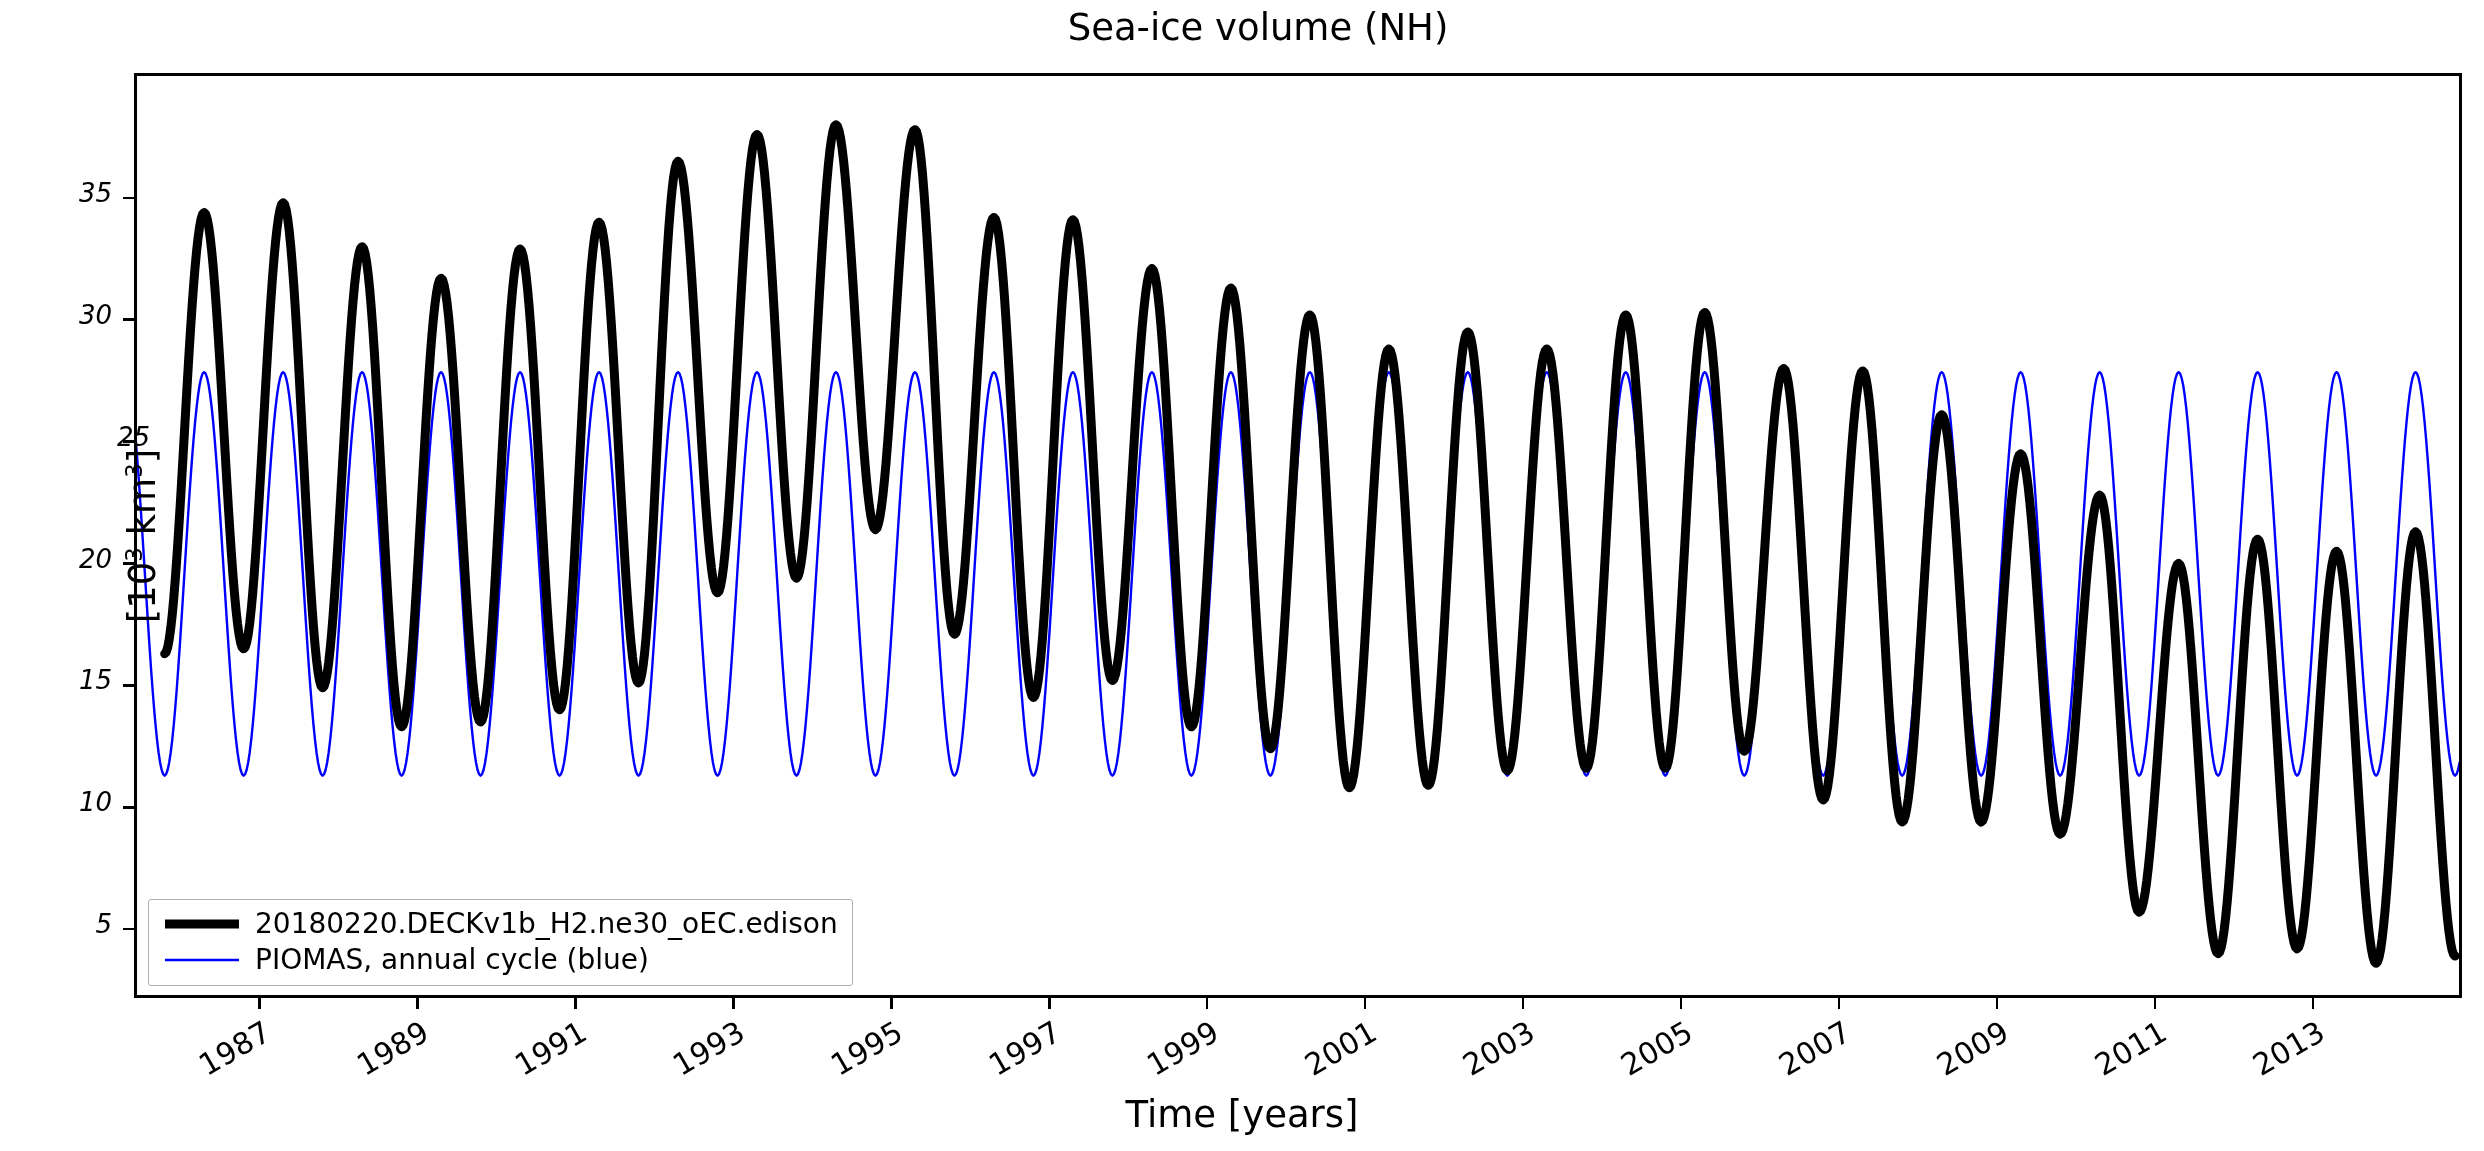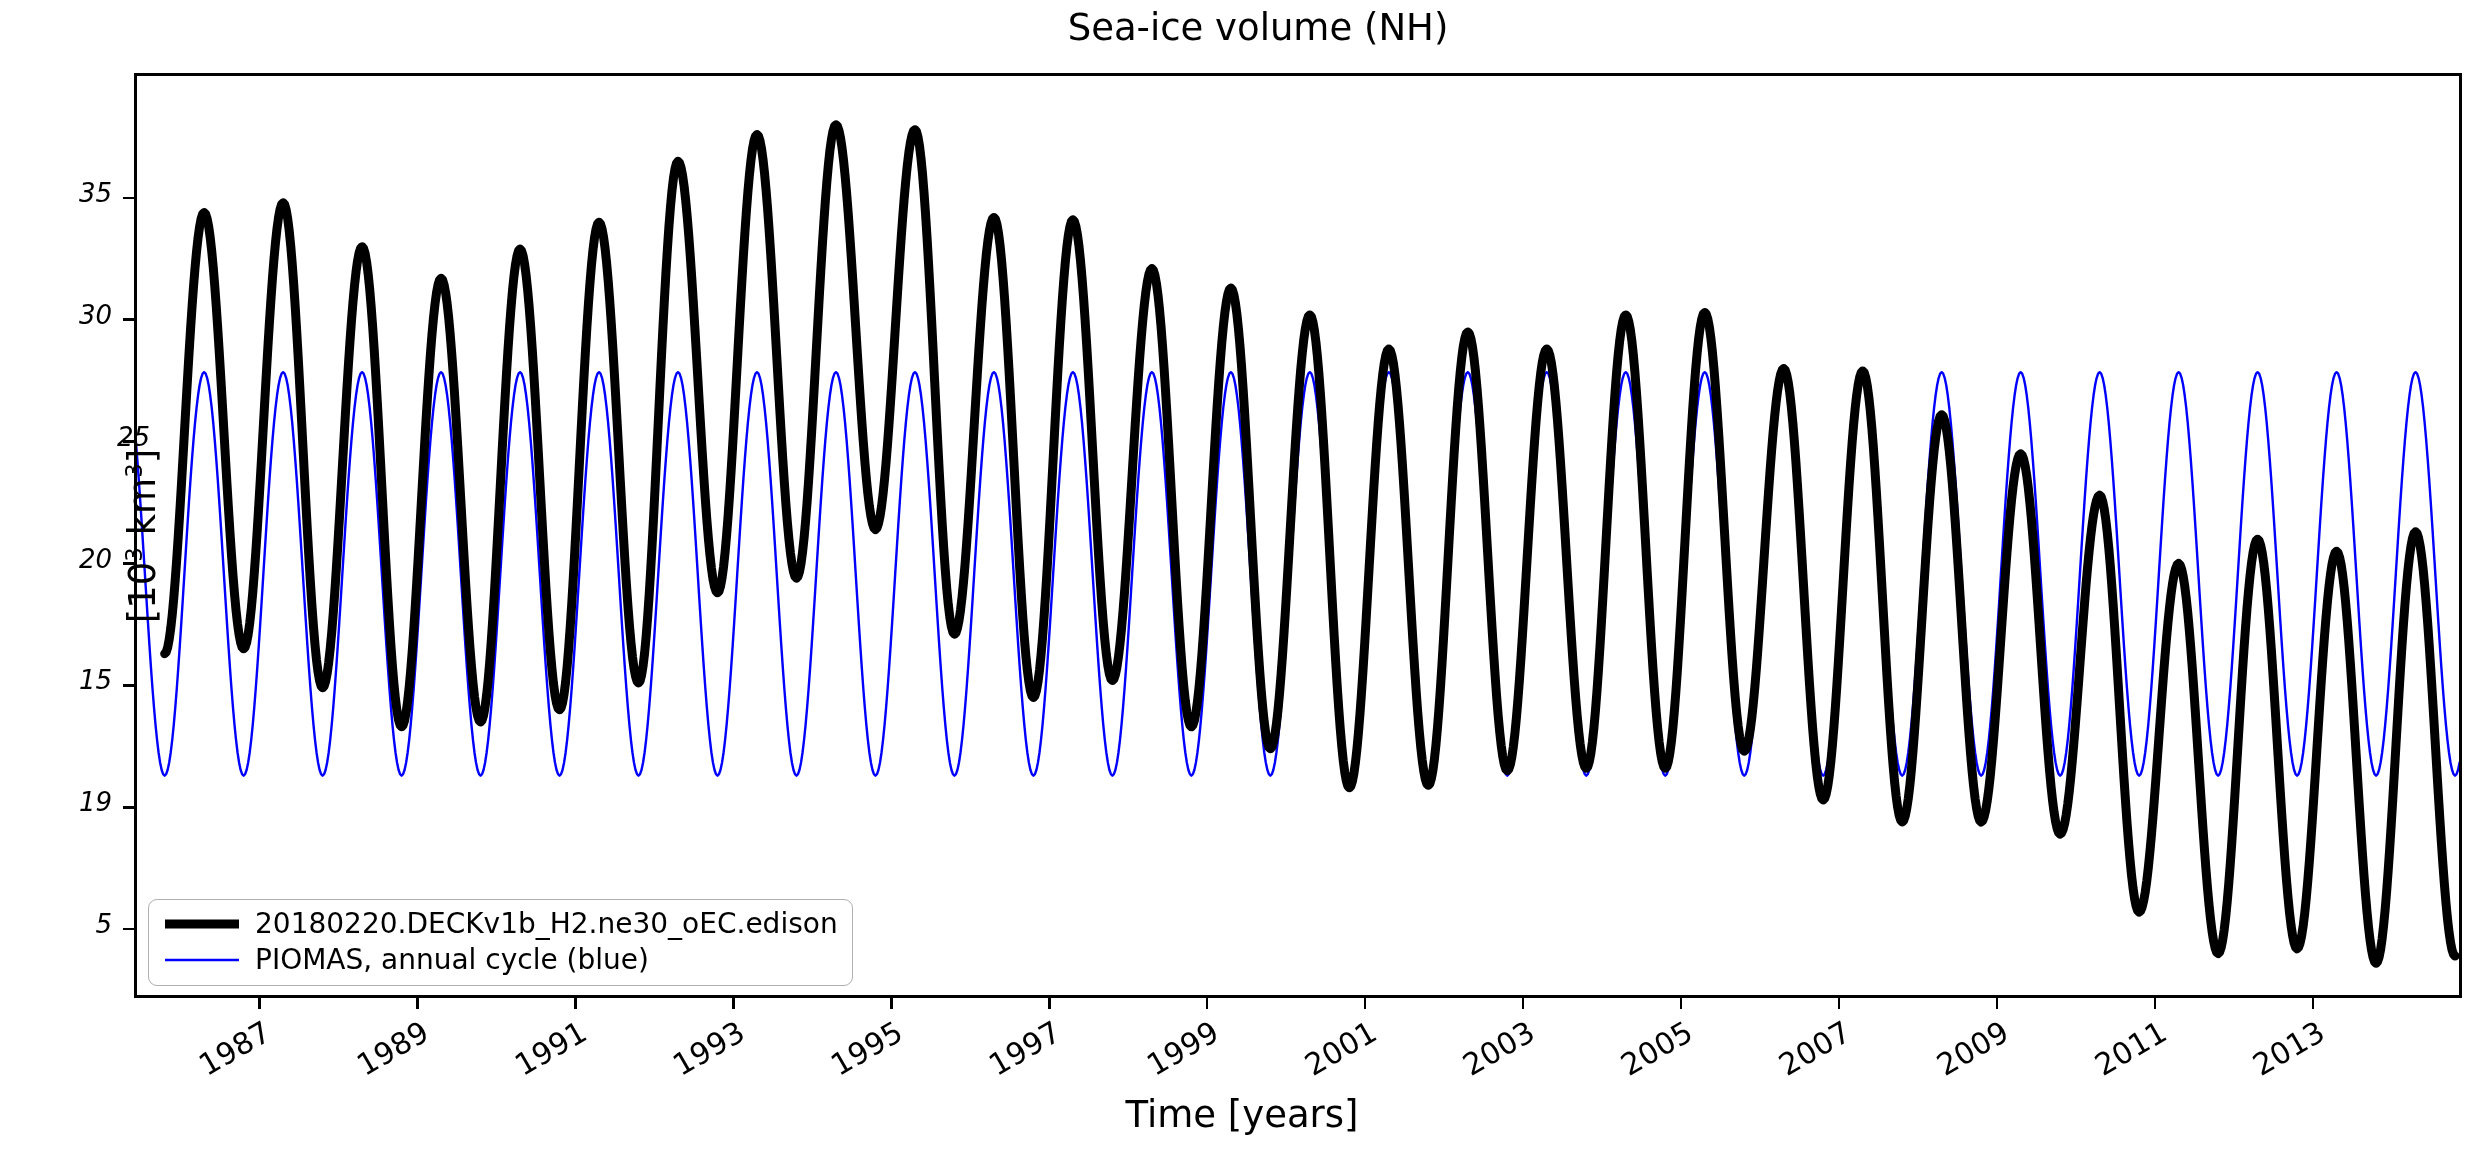--- a/index.html
+++ b/index.html
@@ -41,21 +41,21 @@
     text-align:right;
   }
   #x-axis-label{
     position:absolute;left:0;top:1093px;width:2484px;text-align:center;
     font-size:37px;color:#000;
   }
 
   
   #legend{
     position:absolute;left:148px;top:899px;
-    background:#ffffff;border:1.3px solid #b0b0b0;border-radius:9px;
+    background:#ffffff;border:1.3px solid #b0b0b0;border-radius:3px;
     padding:9px 14px 10px 14px;box-sizing:border-box;
     display:flex;flex-direction:column;gap:7px;z-index:5;
   }
   .legend-row{display:flex;align-items:center;gap:14px;}
   .legend-swatch{width:78px;flex:0 0 78px;display:flex;align-items:center;justify-content:center;}
   .legend-line{width:78px;}
   .legend-label{font-size:28px;color:#000;white-space:nowrap;line-height:1.05;}
 </style>
 </head>
 <body>
@@ -70,21 +70,21 @@
       <path id="series-deck" fill="none" stroke="#000000" stroke-width="9" stroke-linejoin="round" stroke-linecap="round" vector-effect="non-scaling-stroke" d="M27.64 577.73 L29.16 576.12 L30.68 571.32 L32.20 563.39 L33.72 552.46 L35.24 538.68 L36.76 522.25 L38.27 503.41 L39.79 482.44 L41.31 459.64 L42.83 435.35 L44.35 409.91 L45.87 383.71 L47.39 357.12 L48.91 330.53 L50.43 304.32 L51.94 278.89 L53.46 254.60 L54.98 231.80 L56.50 210.83 L58.02 191.99 L59.54 175.56 L61.06 161.78 L62.58 150.85 L64.09 142.92 L65.61 138.12 L67.13 136.51 L68.65 138.10 L70.17 142.85 L71.69 150.69 L73.21 161.50 L74.73 175.13 L76.25 191.38 L77.76 210.01 L79.28 230.75 L80.80 253.29 L82.32 277.32 L83.84 302.47 L85.36 328.38 L86.88 354.68 L88.40 380.98 L89.92 406.89 L91.43 432.04 L92.95 456.07 L94.47 478.62 L95.99 499.35 L97.51 517.98 L99.03 534.23 L100.55 547.86 L102.07 558.67 L103.58 566.51 L105.10 571.26 L106.62 572.85 L108.14 571.23 L109.66 566.37 L111.18 558.36 L112.70 547.30 L114.22 533.37 L115.74 516.76 L117.25 497.71 L118.77 476.51 L120.29 453.46 L121.81 428.90 L123.33 403.18 L124.85 376.69 L126.37 349.81 L127.89 322.92 L129.41 296.43 L130.92 270.71 L132.44 246.15 L133.96 223.10 L135.48 201.90 L137.00 182.85 L138.52 166.24 L140.04 152.31 L141.56 141.25 L143.07 133.24 L144.59 128.38 L146.11 126.76 L147.63 128.53 L149.15 133.81 L150.67 142.52 L152.19 154.54 L153.71 169.69 L155.23 187.76 L156.74 208.47 L158.26 231.52 L159.78 256.59 L161.30 283.30 L162.82 311.26 L164.34 340.07 L165.86 369.31 L167.38 398.54 L168.89 427.35 L170.41 455.31 L171.93 482.02 L173.45 507.09 L174.97 530.15 L176.49 550.86 L178.01 568.92 L179.53 584.07 L181.05 596.09 L182.56 604.81 L184.08 610.09 L185.60 611.85 L187.12 610.25 L188.64 605.44 L190.16 597.52 L191.68 586.58 L193.20 572.80 L194.72 556.37 L196.23 537.54 L197.75 516.57 L199.27 493.77 L200.79 469.47 L202.31 444.04 L203.83 417.84 L205.35 391.25 L206.87 364.65 L208.38 338.45 L209.90 313.02 L211.42 288.72 L212.94 265.93 L214.46 244.95 L215.98 226.12 L217.50 209.69 L219.02 195.91 L220.54 184.97 L222.05 177.05 L223.57 172.25 L225.09 170.64 L226.61 172.39 L228.13 177.61 L229.65 186.24 L231.17 198.14 L232.69 213.14 L234.20 231.02 L235.72 251.52 L237.24 274.35 L238.76 299.16 L240.28 325.60 L241.80 353.28 L243.32 381.80 L244.84 410.75 L246.36 439.69 L247.87 468.21 L249.39 495.89 L250.91 522.33 L252.43 547.14 L253.95 569.97 L255.47 590.47 L256.99 608.35 L258.51 623.35 L260.03 635.25 L261.54 643.88 L263.06 649.11 L264.58 650.86 L266.10 649.22 L267.62 644.34 L269.14 636.28 L270.66 625.17 L272.18 611.16 L273.69 594.46 L275.21 575.31 L276.73 553.99 L278.25 530.81 L279.77 506.12 L281.29 480.26 L282.81 453.62 L284.33 426.59 L285.85 399.56 L287.36 372.92 L288.88 347.07 L290.40 322.37 L291.92 299.19 L293.44 277.88 L294.96 258.73 L296.48 242.02 L298.00 228.01 L299.51 216.90 L301.03 208.84 L302.55 203.96 L304.07 202.33 L305.59 203.94 L307.11 208.77 L308.63 216.74 L310.15 227.74 L311.67 241.59 L313.18 258.11 L314.70 277.05 L316.22 298.14 L317.74 321.07 L319.26 345.49 L320.78 371.07 L322.30 397.42 L323.82 424.15 L325.34 450.89 L326.85 477.24 L328.37 502.81 L329.89 527.24 L331.41 550.17 L332.93 571.25 L334.45 590.19 L335.97 606.71 L337.49 620.57 L339.00 631.57 L340.52 639.54 L342.04 644.36 L343.56 645.98 L345.08 644.26 L346.60 639.11 L348.12 630.62 L349.64 618.90 L351.16 604.13 L352.67 586.52 L354.19 566.33 L355.71 543.85 L357.23 519.41 L358.75 493.38 L360.27 466.11 L361.79 438.03 L363.31 409.53 L364.82 381.03 L366.34 352.94 L367.86 325.68 L369.38 299.64 L370.90 275.21 L372.42 252.73 L373.94 232.54 L375.46 214.93 L376.98 200.16 L378.49 188.44 L380.01 179.95 L381.53 174.80 L383.05 173.07 L384.57 174.75 L386.09 179.77 L387.61 188.04 L389.13 199.46 L390.65 213.85 L392.16 231.01 L393.68 250.68 L395.20 272.57 L396.72 296.38 L398.24 321.75 L399.76 348.31 L401.28 375.67 L402.80 403.43 L404.31 431.20 L405.83 458.56 L407.35 485.12 L408.87 510.49 L410.39 534.29 L411.91 556.19 L413.43 575.86 L414.95 593.02 L416.47 607.41 L417.98 618.82 L419.50 627.10 L421.02 632.11 L422.54 633.79 L424.06 632.02 L425.58 626.71 L427.10 617.95 L428.62 605.87 L430.14 590.64 L431.65 572.49 L433.17 551.67 L434.69 528.50 L436.21 503.31 L437.73 476.47 L439.25 448.36 L440.77 419.41 L442.29 390.03 L443.80 360.64 L445.32 331.69 L446.84 303.59 L448.36 276.74 L449.88 251.55 L451.40 228.38 L452.92 207.56 L454.44 189.41 L455.96 174.18 L457.47 162.10 L458.99 153.34 L460.51 148.04 L462.03 146.26 L463.55 147.94 L465.07 152.95 L466.59 161.23 L468.11 172.65 L469.62 187.04 L471.14 204.19 L472.66 223.86 L474.18 245.76 L475.70 269.57 L477.22 294.93 L478.74 321.49 L480.26 348.85 L481.78 376.62 L483.29 404.39 L484.81 431.75 L486.33 458.31 L487.85 483.67 L489.37 507.48 L490.89 529.38 L492.41 549.05 L493.93 566.20 L495.45 580.59 L496.96 592.01 L498.48 600.28 L500.00 605.30 L501.52 606.98 L503.04 605.08 L504.56 599.40 L506.08 590.03 L507.60 577.10 L509.11 560.81 L510.63 541.38 L512.15 519.11 L513.67 494.32 L515.19 467.36 L516.71 438.64 L518.23 408.57 L519.75 377.59 L521.27 346.15 L522.78 314.71 L524.30 283.73 L525.82 253.66 L527.34 224.93 L528.86 197.98 L530.38 173.19 L531.90 150.91 L533.42 131.49 L534.93 115.19 L536.45 102.27 L537.97 92.90 L539.49 87.22 L541.01 85.32 L542.53 86.89 L544.05 91.59 L545.57 99.34 L547.09 110.03 L548.60 123.51 L550.12 139.57 L551.64 157.99 L553.16 178.50 L554.68 200.80 L556.20 224.55 L557.72 249.42 L559.24 275.05 L560.76 301.05 L562.27 327.06 L563.79 352.68 L565.31 377.55 L566.83 401.31 L568.35 423.60 L569.87 444.11 L571.39 462.53 L572.91 478.60 L574.42 492.07 L575.94 502.77 L577.46 510.52 L578.98 515.21 L580.50 516.79 L582.02 515.11 L583.54 510.13 L585.06 501.89 L586.58 490.54 L588.09 476.22 L589.61 459.16 L591.13 439.59 L592.65 417.81 L594.17 394.13 L595.69 368.90 L597.21 342.48 L598.73 315.26 L600.24 287.64 L601.76 260.02 L603.28 232.81 L604.80 206.39 L606.32 181.16 L607.84 157.48 L609.36 135.70 L610.88 116.13 L612.40 99.07 L613.91 84.75 L615.43 73.39 L616.95 65.16 L618.47 60.17 L619.99 58.50 L621.51 60.12 L623.03 64.95 L624.55 72.92 L626.07 83.91 L627.58 97.77 L629.10 114.29 L630.62 133.23 L632.14 154.32 L633.66 177.24 L635.18 201.67 L636.70 227.24 L638.22 253.59 L639.73 280.33 L641.25 307.07 L642.77 333.42 L644.29 358.99 L645.81 383.42 L647.33 406.34 L648.85 427.43 L650.37 446.37 L651.89 462.89 L653.40 476.75 L654.92 487.74 L656.44 495.71 L657.96 500.54 L659.48 502.16 L661.00 500.51 L662.52 495.57 L664.04 487.43 L665.55 476.19 L667.07 462.03 L668.59 445.15 L670.11 425.79 L671.63 404.24 L673.15 380.81 L674.67 355.85 L676.19 329.71 L677.71 302.78 L679.22 275.46 L680.74 248.13 L682.26 221.20 L683.78 195.07 L685.30 170.10 L686.82 146.67 L688.34 125.12 L689.86 105.77 L691.38 88.88 L692.89 74.72 L694.41 63.49 L695.93 55.34 L697.45 50.41 L698.97 48.75 L700.49 50.23 L702.01 54.63 L703.53 61.90 L705.04 71.93 L706.56 84.57 L708.08 99.64 L709.60 116.91 L711.12 136.15 L712.64 157.05 L714.16 179.33 L715.68 202.66 L717.20 226.69 L718.71 251.08 L720.23 275.47 L721.75 299.50 L723.27 322.83 L724.79 345.11 L726.31 366.01 L727.83 385.25 L729.35 402.52 L730.86 417.59 L732.38 430.23 L733.90 440.26 L735.42 447.53 L736.94 451.93 L738.46 453.41 L739.98 451.95 L741.50 447.60 L743.02 440.42 L744.53 430.51 L746.05 418.02 L747.57 403.14 L749.09 386.07 L750.61 367.07 L752.13 346.41 L753.65 324.40 L755.17 301.35 L756.69 277.61 L758.20 253.52 L759.72 229.42 L761.24 205.68 L762.76 182.64 L764.28 160.62 L765.80 139.97 L767.32 120.97 L768.84 103.90 L770.35 89.01 L771.87 76.52 L773.39 66.62 L774.91 59.44 L776.43 55.09 L777.95 53.63 L779.47 55.47 L780.99 60.96 L782.51 70.02 L784.02 82.53 L785.54 98.29 L787.06 117.08 L788.58 138.62 L790.10 162.61 L791.62 188.68 L793.14 216.46 L794.66 245.55 L796.18 275.52 L797.69 305.93 L799.21 336.34 L800.73 366.31 L802.25 395.39 L803.77 423.18 L805.29 449.25 L806.81 473.23 L808.33 494.78 L809.84 513.56 L811.36 529.33 L812.88 541.83 L814.40 550.89 L815.92 556.39 L817.44 558.23 L818.96 556.71 L820.48 552.17 L822.00 544.68 L823.51 534.35 L825.03 521.33 L826.55 505.81 L828.07 488.01 L829.59 468.20 L831.11 446.66 L832.63 423.71 L834.15 399.68 L835.66 374.93 L837.18 349.81 L838.70 324.68 L840.22 299.93 L841.74 275.90 L843.26 252.95 L844.78 231.41 L846.30 211.60 L847.82 193.80 L849.33 178.28 L850.85 165.26 L852.37 154.93 L853.89 147.44 L855.41 142.90 L856.93 141.38 L858.45 143.14 L859.97 148.36 L861.49 156.99 L863.00 168.89 L864.52 183.89 L866.04 201.77 L867.56 222.27 L869.08 245.10 L870.60 269.91 L872.12 296.35 L873.64 324.03 L875.15 352.55 L876.67 381.49 L878.19 410.44 L879.71 438.96 L881.23 466.64 L882.75 493.08 L884.27 517.89 L885.79 540.72 L887.31 561.22 L888.82 579.10 L890.34 594.10 L891.86 606.00 L893.38 614.63 L894.90 619.85 L896.42 621.60 L897.94 619.86 L899.46 614.66 L900.97 606.08 L902.49 594.24 L904.01 579.32 L905.53 561.53 L907.05 541.13 L908.57 518.42 L910.09 493.73 L911.61 467.43 L913.13 439.88 L914.64 411.51 L916.16 382.71 L917.68 353.92 L919.20 325.54 L920.72 298.00 L922.24 271.70 L923.76 247.01 L925.28 224.30 L926.80 203.90 L928.31 186.11 L929.83 171.19 L931.35 159.35 L932.87 150.76 L934.39 145.56 L935.91 143.82 L937.43 145.50 L938.95 150.52 L940.46 158.79 L941.98 170.21 L943.50 184.60 L945.02 201.76 L946.54 221.43 L948.06 243.32 L949.58 267.13 L951.10 292.50 L952.62 319.05 L954.13 346.41 L955.65 374.18 L957.17 401.95 L958.69 429.31 L960.21 455.87 L961.73 481.24 L963.25 505.04 L964.77 526.94 L966.28 546.61 L967.80 563.76 L969.32 578.15 L970.84 589.57 L972.36 597.85 L973.88 602.86 L975.40 604.54 L976.92 603.04 L978.44 598.56 L979.95 591.16 L981.47 580.95 L982.99 568.08 L984.51 552.74 L986.03 535.15 L987.55 515.57 L989.07 494.28 L990.59 471.60 L992.11 447.85 L993.62 423.39 L995.14 398.56 L996.66 373.73 L998.18 349.26 L999.70 325.52 L1001.22 302.83 L1002.74 281.55 L1004.26 261.97 L1005.77 244.38 L1007.29 229.04 L1008.81 216.17 L1010.33 205.96 L1011.85 198.56 L1013.37 194.08 L1014.89 192.58 L1016.41 194.25 L1017.93 199.23 L1019.44 207.47 L1020.96 218.82 L1022.48 233.14 L1024.00 250.20 L1025.52 269.77 L1027.04 291.55 L1028.56 315.23 L1030.08 340.46 L1031.59 366.88 L1033.11 394.10 L1034.63 421.72 L1036.15 449.34 L1037.67 476.55 L1039.19 502.97 L1040.71 528.20 L1042.23 551.88 L1043.75 573.66 L1045.26 593.23 L1046.78 610.30 L1048.30 624.61 L1049.82 635.97 L1051.34 644.20 L1052.86 649.19 L1054.38 650.86 L1055.90 649.26 L1057.42 644.48 L1058.93 636.60 L1060.45 625.73 L1061.97 612.02 L1063.49 595.68 L1065.01 576.95 L1066.53 556.09 L1068.05 533.42 L1069.57 509.26 L1071.08 483.97 L1072.60 457.91 L1074.12 431.47 L1075.64 405.02 L1077.16 378.96 L1078.68 353.67 L1080.20 329.51 L1081.72 306.84 L1083.24 285.98 L1084.75 267.25 L1086.27 250.91 L1087.79 237.21 L1089.31 226.33 L1090.83 218.45 L1092.35 213.68 L1093.87 212.08 L1095.39 213.76 L1096.91 218.77 L1098.42 227.05 L1099.94 238.46 L1101.46 252.85 L1102.98 270.01 L1104.50 289.68 L1106.02 311.58 L1107.54 335.38 L1109.06 360.75 L1110.57 387.31 L1112.09 414.67 L1113.61 442.44 L1115.13 470.20 L1116.65 497.56 L1118.17 524.12 L1119.69 549.49 L1121.21 573.30 L1122.73 595.19 L1124.24 614.86 L1125.76 632.02 L1127.28 646.41 L1128.80 657.83 L1130.32 666.10 L1131.84 671.12 L1133.36 672.80 L1134.88 671.21 L1136.39 666.49 L1137.91 658.70 L1139.43 647.95 L1140.95 634.39 L1142.47 618.23 L1143.99 599.71 L1145.51 579.09 L1147.03 556.67 L1148.55 532.78 L1150.06 507.76 L1151.58 481.99 L1153.10 455.84 L1154.62 429.69 L1156.14 403.92 L1157.66 378.91 L1159.18 355.02 L1160.70 332.60 L1162.22 311.98 L1163.73 293.45 L1165.25 277.30 L1166.77 263.74 L1168.29 252.99 L1169.81 245.20 L1171.33 240.47 L1172.85 238.89 L1174.37 240.62 L1175.88 245.76 L1177.40 254.26 L1178.92 265.98 L1180.44 280.75 L1181.96 298.36 L1183.48 318.55 L1185.00 341.02 L1186.52 365.46 L1188.04 391.50 L1189.55 418.76 L1191.07 446.84 L1192.59 475.34 L1194.11 503.85 L1195.63 531.93 L1197.15 559.19 L1198.67 585.23 L1200.19 609.67 L1201.70 632.14 L1203.22 652.33 L1204.74 669.94 L1206.26 684.71 L1207.78 696.43 L1209.30 704.93 L1210.82 710.07 L1212.34 711.80 L1213.86 710.20 L1215.37 705.42 L1216.89 697.54 L1218.41 686.67 L1219.93 672.96 L1221.45 656.62 L1222.97 637.89 L1224.49 617.04 L1226.01 594.36 L1227.53 570.21 L1229.04 544.91 L1230.56 518.85 L1232.08 492.41 L1233.60 465.96 L1235.12 439.91 L1236.64 414.61 L1238.16 390.45 L1239.68 367.78 L1241.19 346.93 L1242.71 328.19 L1244.23 311.85 L1245.75 298.15 L1247.27 287.28 L1248.79 279.39 L1250.31 274.62 L1251.83 273.02 L1253.35 274.61 L1254.86 279.36 L1256.38 287.20 L1257.90 298.01 L1259.42 311.64 L1260.94 327.89 L1262.46 346.52 L1263.98 367.25 L1265.50 389.80 L1267.01 413.83 L1268.53 438.98 L1270.05 464.89 L1271.57 491.19 L1273.09 517.49 L1274.61 543.40 L1276.13 568.55 L1277.65 592.58 L1279.17 615.12 L1280.68 635.86 L1282.20 654.49 L1283.72 670.74 L1285.24 684.37 L1286.76 695.18 L1288.28 703.02 L1289.80 707.77 L1291.32 709.36 L1292.84 707.71 L1294.35 702.77 L1295.87 694.63 L1297.39 683.39 L1298.91 669.23 L1300.43 652.35 L1301.95 632.99 L1303.47 611.44 L1304.99 588.01 L1306.50 563.05 L1308.02 536.91 L1309.54 509.98 L1311.06 482.66 L1312.58 455.33 L1314.10 428.40 L1315.62 402.27 L1317.14 377.30 L1318.66 353.88 L1320.17 332.33 L1321.69 312.97 L1323.21 296.08 L1324.73 281.92 L1326.25 270.69 L1327.77 262.54 L1329.29 257.61 L1330.81 255.95 L1332.32 257.55 L1333.84 262.33 L1335.36 270.21 L1336.88 281.08 L1338.40 294.79 L1339.92 311.13 L1341.44 329.86 L1342.96 350.72 L1344.48 373.39 L1345.99 397.55 L1347.51 422.84 L1349.03 448.90 L1350.55 475.34 L1352.07 501.79 L1353.59 527.85 L1355.11 553.14 L1356.63 577.30 L1358.15 599.97 L1359.66 620.83 L1361.18 639.56 L1362.70 655.90 L1364.22 669.60 L1365.74 680.48 L1367.26 688.36 L1368.78 693.14 L1370.30 694.73 L1371.81 693.20 L1373.33 688.61 L1374.85 681.03 L1376.37 670.58 L1377.89 657.41 L1379.41 641.71 L1380.93 623.70 L1382.45 603.66 L1383.97 581.87 L1385.48 558.65 L1387.00 534.34 L1388.52 509.29 L1390.04 483.88 L1391.56 458.46 L1393.08 433.42 L1394.60 409.11 L1396.12 385.89 L1397.64 364.10 L1399.15 344.05 L1400.67 326.05 L1402.19 310.34 L1403.71 297.17 L1405.23 286.72 L1406.75 279.15 L1408.27 274.56 L1409.79 273.02 L1411.30 274.55 L1412.82 279.11 L1414.34 286.64 L1415.86 297.03 L1417.38 310.13 L1418.90 325.74 L1420.42 343.64 L1421.94 363.57 L1423.46 385.23 L1424.97 408.32 L1426.49 432.49 L1428.01 457.39 L1429.53 482.66 L1431.05 507.93 L1432.57 532.83 L1434.09 557.00 L1435.61 580.08 L1437.12 601.75 L1438.64 621.67 L1440.16 639.58 L1441.68 655.19 L1443.20 668.28 L1444.72 678.67 L1446.24 686.21 L1447.76 690.77 L1449.28 692.30 L1450.79 690.64 L1452.31 685.71 L1453.83 677.57 L1455.35 666.33 L1456.87 652.17 L1458.39 635.28 L1459.91 615.93 L1461.43 594.38 L1462.95 570.95 L1464.46 545.98 L1465.98 519.85 L1467.50 492.92 L1469.02 465.59 L1470.54 438.27 L1472.06 411.34 L1473.58 385.20 L1475.10 360.24 L1476.61 336.81 L1478.13 315.26 L1479.65 295.90 L1481.17 279.02 L1482.69 264.86 L1484.21 253.62 L1485.73 245.48 L1487.25 240.54 L1488.77 238.89 L1490.28 240.54 L1491.80 245.48 L1493.32 253.62 L1494.84 264.86 L1496.36 279.02 L1497.88 295.90 L1499.40 315.26 L1500.92 336.81 L1502.43 360.24 L1503.95 385.20 L1505.47 411.34 L1506.99 438.27 L1508.51 465.59 L1510.03 492.92 L1511.55 519.85 L1513.07 545.98 L1514.59 570.95 L1516.10 594.38 L1517.62 615.93 L1519.14 635.28 L1520.66 652.17 L1522.18 666.33 L1523.70 677.57 L1525.22 685.71 L1526.74 690.64 L1528.26 692.30 L1529.77 690.64 L1531.29 685.67 L1532.81 677.49 L1534.33 666.19 L1535.85 651.95 L1537.37 634.98 L1538.89 615.52 L1540.41 593.85 L1541.92 570.30 L1543.44 545.20 L1544.96 518.92 L1546.48 491.85 L1548.00 464.38 L1549.52 436.90 L1551.04 409.83 L1552.56 383.55 L1554.08 358.45 L1555.59 334.90 L1557.11 313.24 L1558.63 293.77 L1560.15 276.80 L1561.67 262.56 L1563.19 251.26 L1564.71 243.08 L1566.23 238.12 L1567.74 236.45 L1569.26 238.05 L1570.78 242.83 L1572.30 250.71 L1573.82 261.58 L1575.34 275.29 L1576.86 291.63 L1578.38 310.36 L1579.90 331.22 L1581.41 353.89 L1582.93 378.05 L1584.45 403.34 L1585.97 429.40 L1587.49 455.84 L1589.01 482.29 L1590.53 508.35 L1592.05 533.64 L1593.57 557.80 L1595.08 580.47 L1596.60 601.33 L1598.12 620.06 L1599.64 636.40 L1601.16 650.10 L1602.68 660.98 L1604.20 668.86 L1605.72 673.63 L1607.23 675.23 L1608.75 673.84 L1610.27 669.67 L1611.79 662.80 L1613.31 653.31 L1614.83 641.36 L1616.35 627.11 L1617.87 610.77 L1619.39 592.58 L1620.90 572.80 L1622.42 551.73 L1623.94 529.67 L1625.46 506.94 L1626.98 483.88 L1628.50 460.81 L1630.02 438.08 L1631.54 416.02 L1633.05 394.95 L1634.57 375.17 L1636.09 356.98 L1637.61 340.64 L1639.13 326.39 L1640.65 314.44 L1642.17 304.95 L1643.69 298.08 L1645.21 293.92 L1646.72 292.52 L1648.24 294.09 L1649.76 298.79 L1651.28 306.54 L1652.80 317.23 L1654.32 330.71 L1655.84 346.77 L1657.36 365.20 L1658.88 385.70 L1660.39 408.00 L1661.91 431.75 L1663.43 456.62 L1664.95 482.25 L1666.47 508.25 L1667.99 534.26 L1669.51 559.88 L1671.03 584.75 L1672.54 608.51 L1674.06 630.80 L1675.58 651.31 L1677.10 669.73 L1678.62 685.80 L1680.14 699.28 L1681.66 709.97 L1683.18 717.72 L1684.70 722.41 L1686.21 723.99 L1687.73 722.42 L1689.25 717.75 L1690.77 710.05 L1692.29 699.42 L1693.81 686.01 L1695.33 670.04 L1696.85 651.72 L1698.36 631.33 L1699.88 609.16 L1701.40 585.54 L1702.92 560.81 L1704.44 535.33 L1705.96 509.47 L1707.48 483.62 L1709.00 458.14 L1710.52 433.40 L1712.03 409.78 L1713.55 387.61 L1715.07 367.22 L1716.59 348.91 L1718.11 332.93 L1719.63 319.53 L1721.15 308.90 L1722.67 301.19 L1724.19 296.52 L1725.70 294.96 L1727.22 296.60 L1728.74 301.51 L1730.26 309.61 L1731.78 320.79 L1733.30 334.87 L1734.82 351.66 L1736.34 370.92 L1737.85 392.35 L1739.37 415.65 L1740.89 440.48 L1742.41 466.48 L1743.93 493.26 L1745.45 520.44 L1746.97 547.62 L1748.49 574.40 L1750.01 600.40 L1751.52 625.23 L1753.04 648.53 L1754.56 669.97 L1756.08 689.22 L1757.60 706.01 L1759.12 720.10 L1760.64 731.27 L1762.16 739.37 L1763.68 744.28 L1765.19 745.93 L1766.71 744.44 L1768.23 740.01 L1769.75 732.70 L1771.27 722.61 L1772.79 709.89 L1774.31 694.74 L1775.83 677.36 L1777.34 658.01 L1778.86 636.97 L1780.38 614.56 L1781.90 591.09 L1783.42 566.92 L1784.94 542.38 L1786.46 517.85 L1787.98 493.67 L1789.50 470.20 L1791.01 447.79 L1792.53 426.75 L1794.05 407.41 L1795.57 390.02 L1797.09 374.87 L1798.61 362.15 L1800.13 352.06 L1801.65 344.75 L1803.16 340.32 L1804.68 338.84 L1806.20 340.32 L1807.72 344.75 L1809.24 352.06 L1810.76 362.15 L1812.28 374.87 L1813.80 390.02 L1815.32 407.41 L1816.83 426.75 L1818.35 447.79 L1819.87 470.20 L1821.39 493.67 L1822.91 517.85 L1824.43 542.38 L1825.95 566.92 L1827.47 591.09 L1828.99 614.56 L1830.50 636.97 L1832.02 658.01 L1833.54 677.36 L1835.06 694.74 L1836.58 709.89 L1838.10 722.61 L1839.62 732.70 L1841.14 740.01 L1842.65 744.44 L1844.17 745.93 L1845.69 744.58 L1847.21 740.58 L1848.73 733.97 L1850.25 724.84 L1851.77 713.35 L1853.29 699.64 L1854.81 683.93 L1856.32 666.43 L1857.84 647.41 L1859.36 627.14 L1860.88 605.93 L1862.40 584.07 L1863.92 561.88 L1865.44 539.70 L1866.96 517.84 L1868.47 496.62 L1869.99 476.35 L1871.51 457.33 L1873.03 439.84 L1874.55 424.12 L1876.07 410.42 L1877.59 398.92 L1879.11 389.80 L1880.63 383.19 L1882.14 379.18 L1883.66 377.84 L1885.18 379.22 L1886.70 383.36 L1888.22 390.19 L1889.74 399.62 L1891.26 411.50 L1892.78 425.66 L1894.30 441.89 L1895.81 459.97 L1897.33 479.61 L1898.85 500.55 L1900.37 522.47 L1901.89 545.06 L1903.41 567.98 L1904.93 590.89 L1906.45 613.48 L1907.96 635.40 L1909.48 656.34 L1911.00 675.99 L1912.52 694.06 L1914.04 710.30 L1915.56 724.46 L1917.08 736.33 L1918.60 745.76 L1920.12 752.59 L1921.63 756.73 L1923.15 758.11 L1924.67 756.88 L1926.19 753.19 L1927.71 747.10 L1929.23 738.71 L1930.75 728.12 L1932.27 715.51 L1933.78 701.04 L1935.30 684.94 L1936.82 667.43 L1938.34 648.77 L1939.86 629.24 L1941.38 609.12 L1942.90 588.70 L1944.42 568.28 L1945.94 548.15 L1947.45 528.62 L1948.97 509.96 L1950.49 492.46 L1952.01 476.35 L1953.53 461.89 L1955.05 449.27 L1956.57 438.68 L1958.09 430.29 L1959.61 424.20 L1961.12 420.51 L1962.64 419.28 L1964.16 420.80 L1965.68 425.33 L1967.20 432.82 L1968.72 443.15 L1970.24 456.17 L1971.76 471.69 L1973.27 489.49 L1974.79 509.30 L1976.31 530.84 L1977.83 553.79 L1979.35 577.82 L1980.87 602.58 L1982.39 627.70 L1983.91 652.82 L1985.43 677.58 L1986.94 701.61 L1988.46 724.56 L1989.98 746.10 L1991.50 765.91 L1993.02 783.70 L1994.54 799.23 L1996.06 812.25 L1997.58 822.58 L1999.09 830.06 L2000.61 834.60 L2002.13 836.12 L2003.65 834.85 L2005.17 831.05 L2006.69 824.79 L2008.21 816.16 L2009.73 805.27 L2011.25 792.29 L2012.76 777.40 L2014.28 760.84 L2015.80 742.82 L2017.32 723.63 L2018.84 703.54 L2020.36 682.83 L2021.88 661.83 L2023.40 640.82 L2024.92 620.12 L2026.43 600.02 L2027.95 580.83 L2029.47 562.82 L2030.99 546.25 L2032.51 531.37 L2034.03 518.39 L2035.55 507.50 L2037.07 498.86 L2038.58 492.60 L2040.10 488.80 L2041.62 487.53 L2043.14 488.96 L2044.66 493.20 L2046.18 500.21 L2047.70 509.87 L2049.22 522.05 L2050.74 536.58 L2052.25 553.23 L2053.77 571.77 L2055.29 591.92 L2056.81 613.39 L2058.33 635.88 L2059.85 659.04 L2061.37 682.55 L2062.89 706.05 L2064.41 729.22 L2065.92 751.70 L2067.44 773.17 L2068.96 793.33 L2070.48 811.86 L2072.00 828.52 L2073.52 843.04 L2075.04 855.22 L2076.56 864.89 L2078.07 871.89 L2079.59 876.14 L2081.11 877.56 L2082.63 876.05 L2084.15 871.54 L2085.67 864.09 L2087.19 853.83 L2088.71 840.88 L2090.23 825.45 L2091.74 807.76 L2093.26 788.06 L2094.78 766.65 L2096.30 743.83 L2097.82 719.94 L2099.34 695.33 L2100.86 670.36 L2102.38 645.38 L2103.89 620.77 L2105.41 596.88 L2106.93 574.07 L2108.45 552.65 L2109.97 532.96 L2111.49 515.27 L2113.01 499.83 L2114.53 486.89 L2116.05 476.62 L2117.56 469.18 L2119.08 464.67 L2120.60 463.16 L2122.12 464.65 L2123.64 469.11 L2125.16 476.46 L2126.68 486.61 L2128.20 499.40 L2129.72 514.65 L2131.23 532.14 L2132.75 551.60 L2134.27 572.76 L2135.79 595.31 L2137.31 618.92 L2138.83 643.24 L2140.35 667.92 L2141.87 692.60 L2143.38 716.92 L2144.90 740.53 L2146.42 763.08 L2147.94 784.24 L2149.46 803.70 L2150.98 821.19 L2152.50 836.44 L2154.02 849.23 L2155.54 859.38 L2157.05 866.73 L2158.57 871.19 L2160.09 872.68 L2161.61 871.24 L2163.13 866.91 L2164.65 859.77 L2166.17 849.93 L2167.69 837.52 L2169.20 822.72 L2170.72 805.76 L2172.24 786.87 L2173.76 766.34 L2175.28 744.46 L2176.80 721.56 L2178.32 697.96 L2179.84 674.01 L2181.36 650.07 L2182.87 626.47 L2184.39 603.57 L2185.91 581.69 L2187.43 561.16 L2188.95 542.27 L2190.47 525.31 L2191.99 510.51 L2193.51 498.10 L2195.03 488.26 L2196.54 481.12 L2198.06 476.79 L2199.58 475.34 L2201.10 476.85 L2202.62 481.33 L2204.14 488.73 L2205.66 498.94 L2207.18 511.81 L2208.69 527.15 L2210.21 544.74 L2211.73 564.32 L2213.25 585.60 L2214.77 608.29 L2216.29 632.03 L2217.81 656.50 L2219.33 681.33 L2220.85 706.16 L2222.36 730.62 L2223.88 754.37 L2225.40 777.05 L2226.92 798.34 L2228.44 817.92 L2229.96 835.51 L2231.48 850.85 L2233.00 863.72 L2234.51 873.92 L2236.03 881.32 L2237.55 885.81 L2239.07 887.31 L2240.59 885.74 L2242.11 881.04 L2243.63 873.29 L2245.15 862.60 L2246.67 849.12 L2248.18 833.06 L2249.70 814.63 L2251.22 794.13 L2252.74 771.83 L2254.26 748.08 L2255.78 723.21 L2257.30 697.58 L2258.82 671.58 L2260.34 645.57 L2261.85 619.95 L2263.37 595.08 L2264.89 571.32 L2266.41 549.03 L2267.93 528.52 L2269.45 510.10 L2270.97 494.03 L2272.49 480.55 L2274.00 469.86 L2275.52 462.11 L2277.04 457.42 L2278.56 455.84 L2280.08 457.39 L2281.60 462.01 L2283.12 469.63 L2284.64 480.14 L2286.16 493.38 L2287.67 509.18 L2289.19 527.29 L2290.71 547.45 L2292.23 569.36 L2293.75 592.72 L2295.27 617.17 L2296.79 642.36 L2298.31 667.92 L2299.82 693.48 L2301.34 718.67 L2302.86 743.12 L2304.38 766.48 L2305.90 788.39 L2307.42 808.55 L2308.94 826.66 L2310.46 842.46 L2311.98 855.71 L2313.49 866.22 L2315.01 873.83 L2316.53 878.45 L2318.05 880.00"></path>
     </svg>
 
     <div id="y-axis-label">[10<sup>3</sup> km<sup>3</sup>]</div>
   </div>
 
   <div id="ticks-layer">
       <div class="ytick-mark" style="left: 123px; top: 927.883px;"></div>
       <div class="ytick-label" style="left: 0px; width: 112px; top: 909.183px;">5</div>
       <div class="ytick-mark" style="left: 123px; top: 806px;"></div>
-      <div class="ytick-label" style="left: 0px; width: 112px; top: 787.3px;">19</div>
+      <div class="ytick-label" style="left: 0px; width: 112px; top: 787.3px;">10</div>
       <div class="ytick-mark" style="left: 123px; top: 684.116px;"></div>
       <div class="ytick-label" style="left: 0px; width: 112px; top: 665.416px;">15</div>
       <div class="ytick-mark" style="left: 123px; top: 562.233px;"></div>
       <div class="ytick-label" style="left: 0px; width: 112px; top: 543.533px;">20</div>
       <div class="ytick-mark" style="left: 123px; top: 440.35px;"></div>
       <div class="ytick-label" style="left: 0px; width: 112px; top: 421.65px; margin-left: 38px;">25</div>
       <div class="ytick-mark" style="left: 123px; top: 318.467px;"></div>
       <div class="ytick-label" style="left: 0px; width: 112px; top: 299.767px;">30</div>
       <div class="ytick-mark" style="left: 123px; top: 196.583px;"></div>
       <div class="ytick-label" style="left: 0px; width: 112px; top: 177.883px;">35</div>

